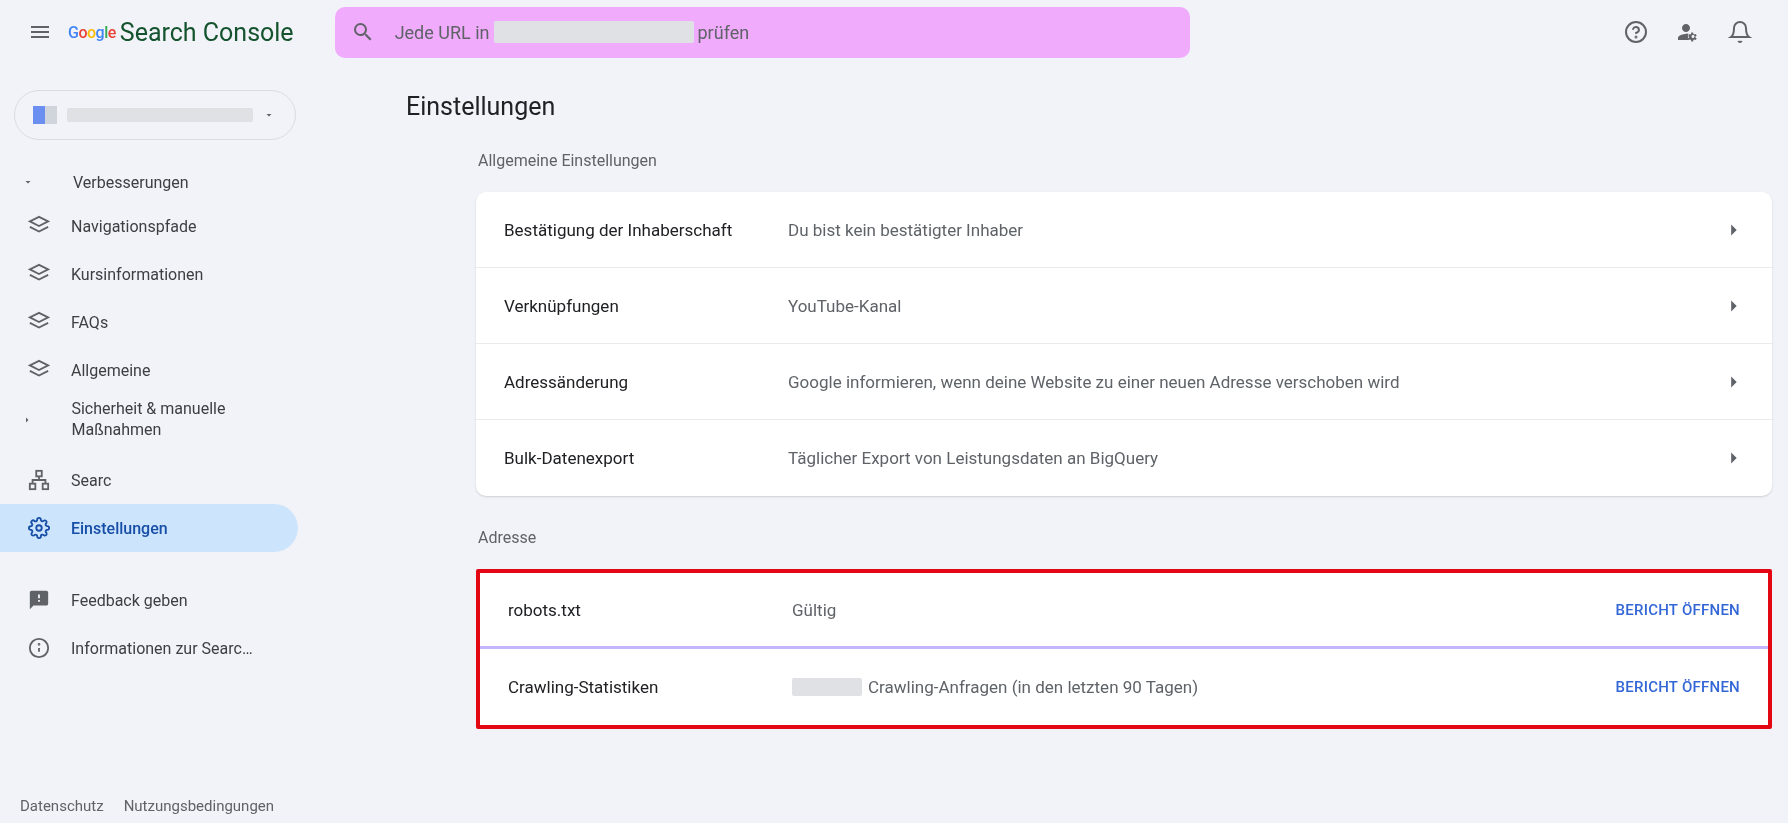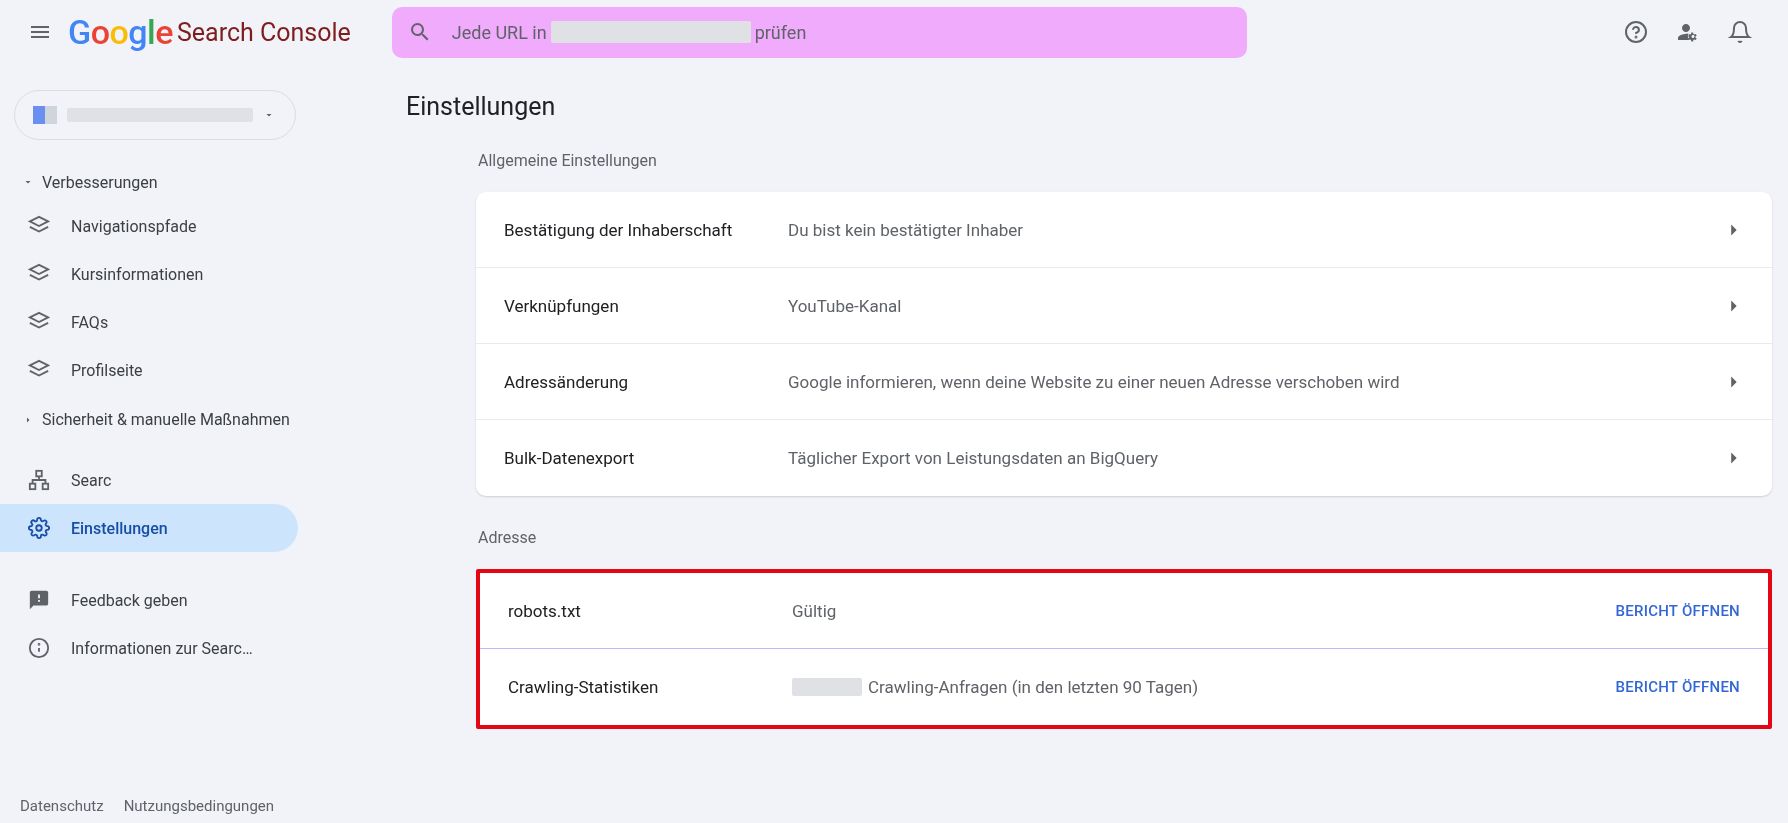--- a/index.html
+++ b/index.html
@@ -2,36 +2,36 @@
 <html><head>
 <meta charset="utf-8">
 <style>
 * { margin:0; padding:0; box-sizing:border-box; font-family:'Google Sans',Roboto,Arial,sans-serif; }
 body { background:#f1f3f8; color:#202124; width:1788px; height:823px; overflow:hidden; }
 
 
 .header { display:flex; align-items:center; height:64px; padding:0 16px; }
 .menu-btn { width:48px; height:48px; display:flex; align-items:center; justify-content:center; border:none; background:none; cursor:pointer; border-radius:50%; }
 .logo { display:flex; align-items:center; gap:4px; margin-left:4px; margin-right:28px; }
-.logo-google { font-size:34px; font-weight:500; letter-spacing:-0.5px; }
+.logo-google { font-size:16px; font-weight:500; letter-spacing:-0.5px; }
 .g1{color:#4285f4}.g2{color:#ea4335}.g3{color:#fbbc05}.g4{color:#4285f4}.g5{color:#34a853}.g6{color:#ea4335}
-.logo-product { font-size:25px; color:#7f1d1d; font-weight:400; }
+.logo-product { font-size:25px; color:#14532d; font-weight:400; }
 .search-bar { flex:1; max-width:855px; height:51px; background:#f0abfc; border-radius:10px; display:flex; align-items:center; padding:0 16px; margin-left:13px; }
 .search-bar svg { flex-shrink:0; }
 .search-text { margin-left:20px; font-size:18px; color:#5f6368; display:flex; align-items:center; gap:4px; }
 .redacted { display:inline-block; background:#dfe1e4; height:22px; border-radius:2px; }
 .header-actions { display:flex; gap:4px; margin-left:auto; padding-right:8px; }
 .icon-btn { width:48px; height:48px; display:flex; align-items:center; justify-content:center; border:none; background:none; cursor:pointer; border-radius:50%; }
 
 
 .sidebar { position:absolute; left:0; top:64px; width:310px; height:calc(100% - 64px); padding:12px 0 0 0; }
 .property-pill { margin:14px 14px 22px 14px; height:50px; border:1px solid #dadce0; border-radius:25px; display:flex; align-items:center; padding:0 20px 0 18px; cursor:pointer; background:#f1f3f8; }
 .property-thumb { width:24px; height:18px; background:linear-gradient(90deg,#6b8ff0 50%, #d0d4db 50%); margin-right:10px; }
 .property-text { flex:1; height:14px; background:#dfe1e4; border-radius:2px; margin-right:10px; }
-.nav-group-header { display:flex; align-items:center; padding:0 10px 0 18px; height:40px; cursor:pointer; }
+.nav-group-header { display:flex; align-items:center; padding:0 10px 0 18px; height:40px; cursor:pointer;gap:31px; }
 .nav-group-header .arrow { width:20px; display:flex; justify-content:center; color:#5f6368; }
 .nav-group-label { font-size:16px; color:#3c4043; margin-left:4px; }
 .nav-item { display:flex; align-items:center; height:48px; padding-left:27px; cursor:pointer; border-radius:0 24px 24px 0; margin-right:12px; }
 .nav-item .nav-icon { width:24px; height:24px; display:flex; align-items:center; justify-content:center; color:#5f6368; flex-shrink:0; }
 .nav-item .nav-label { margin-left:20px; font-size:16px; color:#3c4043; white-space:nowrap; overflow:hidden; text-overflow:ellipsis; }
 .nav-item.sub { }
 .nav-item.active { background:#cde4fd; }
 .nav-item.active .nav-label { color:#174ea6; font-weight:500; }
 .nav-item.active .nav-icon { color:#174ea6; }
 .footer-links { position:absolute; bottom:8px; left:20px; display:flex; gap:20px; font-size:15px; color:#5f6368; }
@@ -42,21 +42,21 @@
 .page-title { font-size:25px; color:#202124; font-weight:400; margin-bottom:30px; }
 .section-label { font-size:16px; color:#5f6368; margin-left:72px; margin-bottom:22px; }
 .card { background:#fff; border-radius:10px; box-shadow:0 1px 2px rgba(60,64,67,.2); margin-left:70px; margin-right:16px; overflow:hidden; }
 .row { display:flex; align-items:center; height:76px; padding:0 28px; border-bottom:1px solid #e8eaed; cursor:pointer; }
 .row:last-child { border-bottom:none; }
 .row-label { width:284px; font-size:17px; color:#202124; flex-shrink:0; }
 .row-value { flex:1; font-size:17px; color:#5f6368; display:flex; align-items:center; gap:6px; }
 .row-action { font-size:15px; font-weight:500; color:#3367d6; letter-spacing:0.25px; }
 .chev { color:#5f6368; }
 .highlight-box { border:4px solid #e30613; border-radius:2px; margin-left:70px; margin-right:16px; background:#fff; }
-.highlight-box .row { border-bottom:1px solid #c4b5fd; }
+.highlight-box .row { border-bottom:3px solid #c4b5fd; }
 .highlight-box .row:last-child{ border-bottom:none; }
 
 svg { display:block; }
 </style>
 </head>
 <body>
 
 <div class="header">
   <button class="menu-btn">
     <svg width="24" height="24" viewBox="0 0 24 24" fill="#5f6368">
@@ -143,21 +143,21 @@
       </span>
     <span class="nav-label">FAQs</span>
   </div>
   <div class="nav-item sub">
     <span class="nav-icon">
         <svg width="22" height="22" viewBox="0 0 24 24" fill="none" stroke="#5f6368" stroke-width="2">
           <polygon points="12 2 2 7 12 12 22 7 12 2"></polygon>
           <polyline points="2 13 12 18 22 13"></polyline>
         </svg>
       </span>
-    <span class="nav-label">Profilseite</span>
+    <span class="nav-label">Allgemeine</span>
   </div>
 
   <div class="nav-group-header" style="margin-top:6px">
     <span class="arrow">
         <svg width="12" height="12" viewBox="0 0 24 24" fill="#5f6368">
           <path d="M10 17l5-5-5-5v10z"></path>
         </svg>
       </span>
     <span class="nav-group-label" style="line-height:1.3">Sicherheit &amp; manuelle Maßnahmen</span>
   </div>

